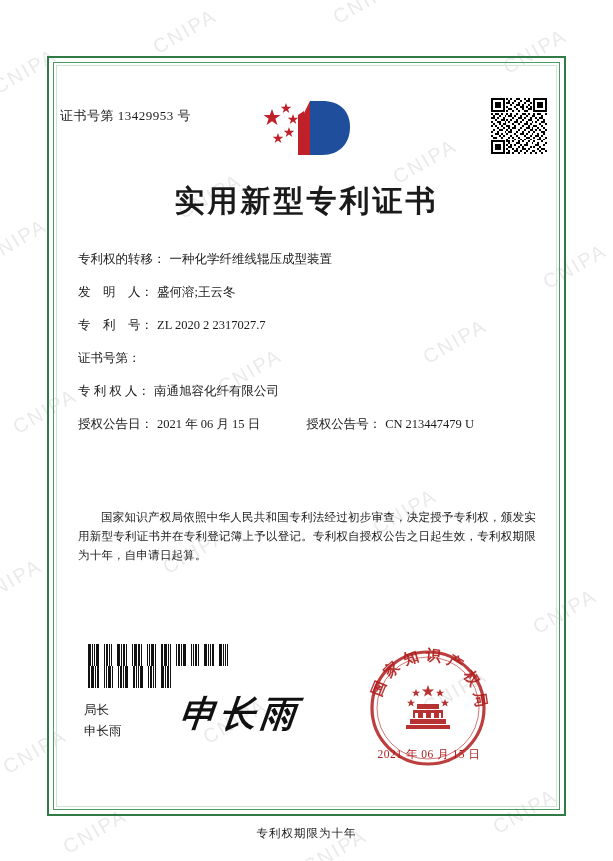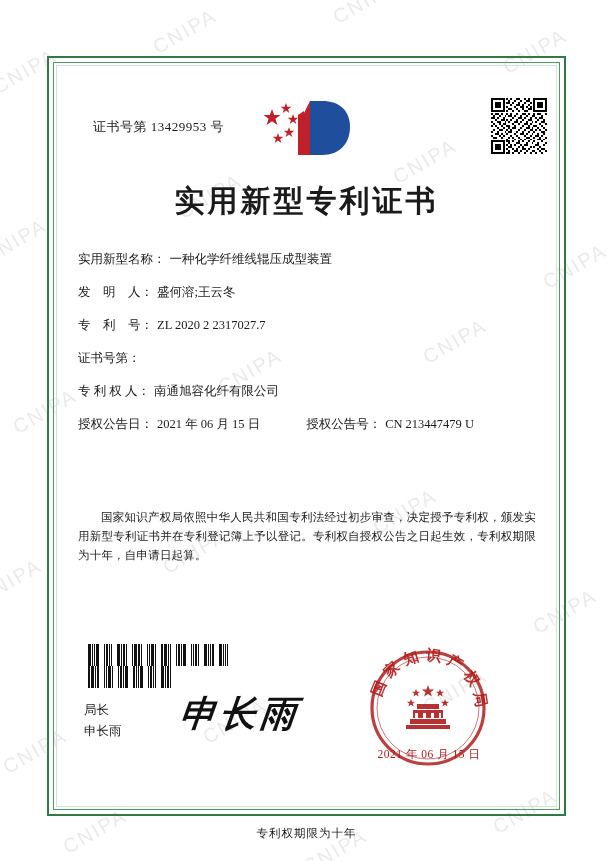--- a/index.html
+++ b/index.html
@@ -60,25 +60,24 @@
 
   .inner {
     position: absolute;
     inset: 0;
     z-index: 3;
   }
 
   
   .cert-no {
     position: absolute;
-    left: 93px;
+    left: 60px;
     top: 107px;
     font-size: 13px;
     letter-spacing: .5px;
-    margin-top: 11px;
   }
 
   .logo {
     position: absolute;
     left: 260px;
     top: 97px;
     width: 96px;
     height: 62px;
   }
 
@@ -494,21 +493,21 @@
           <rect x="23" y="28" width="1" height="1"></rect>
           <rect x="26" y="28" width="1" height="1"></rect>
       </g>
     </svg>
   </div>
 
   <div class="title">实用新型专利证书</div>
 
   <div class="fields">
     <div class="frow">
-      <span class="flabel">实用新型名称：</span>
+      <span class="flabel">专利权的转移：</span>
       <span class="fvalue">一种化学纤维线辊压成型装置</span>
     </div>
     <div class="frow">
       <span class="flabel">发　明　人：</span>
       <span class="fvalue">盛何溶;王云冬</span>
     </div>
     <div class="frow">
       <span class="flabel">专　利　号：</span>
       <span class="fvalue">ZL 2020 2 2317027.7</span>
     </div>

